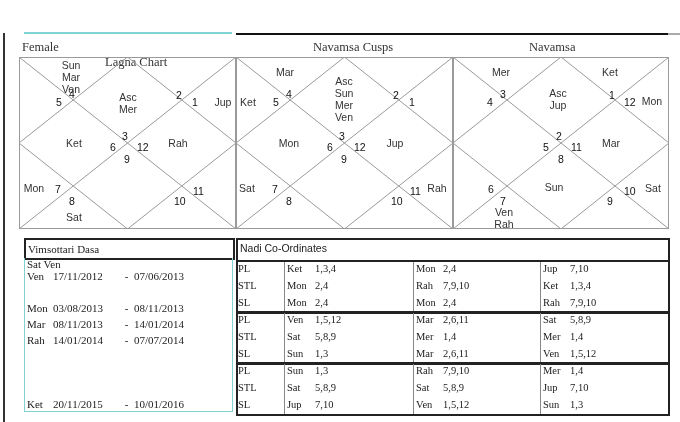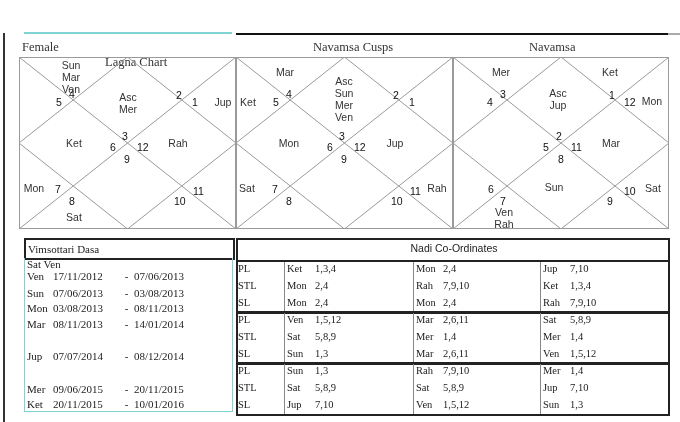--- a/index.html
+++ b/index.html
@@ -11,21 +11,21 @@
   .hdr{position:absolute;top:40px;font-size:12.5px;font-family:"Liberation Serif",serif;color:#333;}
   .chart{position:absolute;top:57px;height:172px;}
   .chart svg{position:absolute;left:0;top:0;}
   .ct{position:absolute;font-family:"Liberation Sans",sans-serif;font-size:10.5px;color:#333;text-align:center;line-height:12px;white-space:pre;}
   .num{position:absolute;font-family:"Liberation Sans",sans-serif;font-size:10.5px;color:#111;line-height:11px;}
   .dasa-head{position:absolute;left:24px;top:238px;width:205px;height:18px;border:2px solid #222;font-size:11px;line-height:18px;padding-left:2px;}
   .dasa-box{position:absolute;left:24px;top:258px;width:207px;height:153px;border:1.5px solid #7fd3d3;border-top:none;}
   .dasa-sub{position:absolute;left:2px;top:0px;font-size:11px;}
   .dasa-row{position:absolute;left:2px;font-size:11px;white-space:pre;}
   .dasa-row span{display:inline-block;}
-  .nadi-head{position:absolute;left:236px;top:238px;width:428px;height:20px;border:2px solid #222;font-family:"Liberation Sans",sans-serif;font-size:10.5px;line-height:16px;padding-left:2px;text-align:center;}
+  .nadi-head{position:absolute;left:236px;top:238px;width:428px;height:20px;border:2px solid #222;font-family:"Liberation Sans",sans-serif;font-size:10.5px;line-height:16px;padding-left:2px;}
   .nadi-group{position:absolute;left:236px;width:430px;height:50px;border:2px solid #222;border-top-width:2px;}
   .vsep{position:absolute;top:0;bottom:0;width:1px;background:#888;}
   .nrow{position:absolute;left:0;width:100%;height:17px;font-size:10.5px;}
   .nrow span{position:absolute;top:1px;}
 </style>
 </head>
 <body>
 
 <div class="vline"></div>
 <div class="topcyan"></div>
@@ -129,25 +129,23 @@
   <span class="num" style="left:171px;top:129px;">10</span>
   <span class="num" style="left:154px;top:139px;">9</span>
 </div>
 
 <div class="dasa-head">
   <span>Vimsottari Dasa</span>
 </div>
 <div class="dasa-box">
   <div class="dasa-sub">Sat Ven</div>
   <div class="dasa-row" style="top:12px;"><span style="width:26px">Ven</span><span style="width:66px">17/11/2012</span><span style="width:15px;text-align:center">-</span><span>07/06/2013</span></div>
-  <div class="dasa-row" style="top:29px;"><span style="width:26px">Sun</span><span style="width:66px">07/06/2013</span><span style="width:15px;text-align:center">-</span><span>03/08/2013</span></div>
   <div class="dasa-row" style="top:44px;"><span style="width:26px">Mon</span><span style="width:66px">03/08/2013</span><span style="width:15px;text-align:center">-</span><span>08/11/2013</span></div>
   <div class="dasa-row" style="top:60px;"><span style="width:26px">Mar</span><span style="width:66px">08/11/2013</span><span style="width:15px;text-align:center">-</span><span>14/01/2014</span></div>
-  <div class="dasa-row" style="top:92px;"><span style="width:26px">Jup</span><span style="width:66px">07/07/2014</span><span style="width:15px;text-align:center">-</span><span>08/12/2014</span></div>
-  <div class="dasa-row" style="top:125px;"><span style="width:26px">Mer</span><span style="width:66px">09/06/2015</span><span style="width:15px;text-align:center">-</span><span>20/11/2015</span></div>
+  <div class="dasa-row" style="top:76px;"><span style="width:26px">Rah</span><span style="width:66px">14/01/2014</span><span style="width:15px;text-align:center">-</span><span>07/07/2014</span></div>
   <div class="dasa-row" style="top:140px;"><span style="width:26px">Ket</span><span style="width:66px">20/11/2015</span><span style="width:15px;text-align:center">-</span><span>10/01/2016</span></div>
 </div>
 
 <div class="nadi-head">
   <span>Nadi Co-Ordinates</span>
 </div>
 
 <div class="nadi-group" style="top:260px;">
   <div class="vsep" style="left:46px;"></div>
   <div class="vsep" style="left:175px;"></div>

